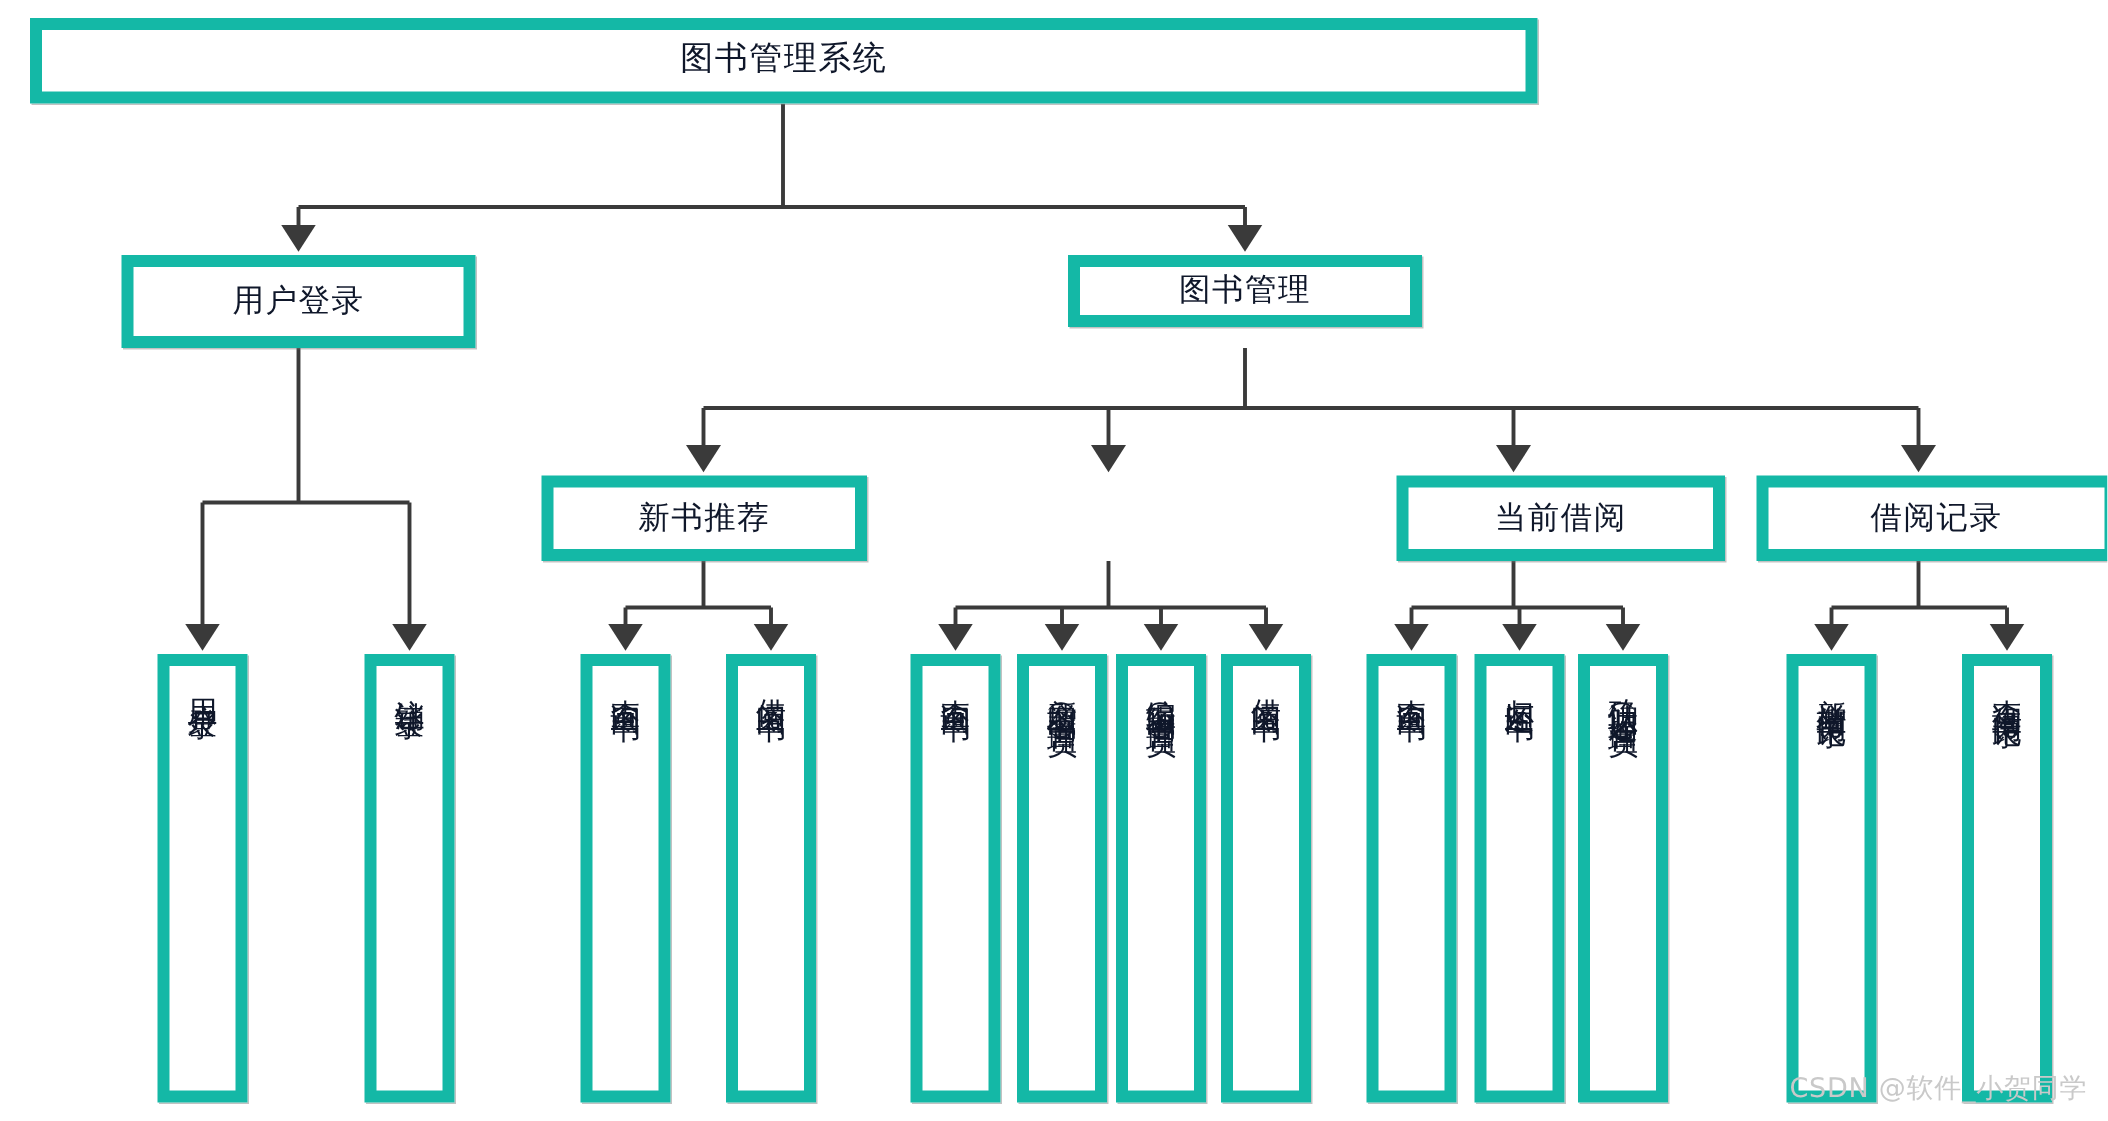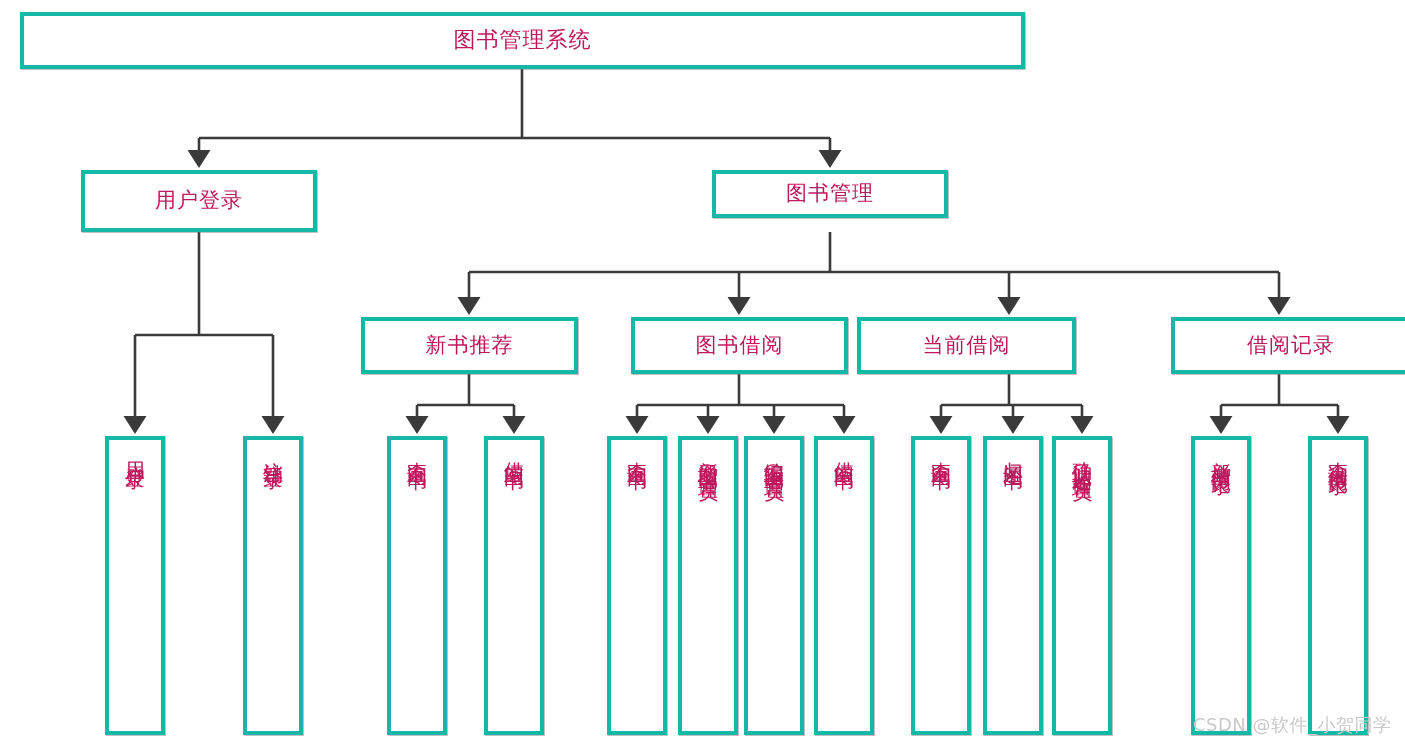--- a/index.html
+++ b/index.html
@@ -23,25 +23,25 @@
     left: 0;
     top: 0;
     width: 1405px;
     height: 747px;
     pointer-events: none;
   }
   .node {
     position: absolute;
     box-sizing: border-box;
     background: #ffffff;
-    border: 4px solid #14b8a6;
+    border: 8px solid #14b8a6;
     display: flex;
     align-items: center;
     justify-content: center;
-    color: #be185d;
+    color: #0f172a;
     box-shadow: 1px 1px 0 rgba(120,120,120,0.45);
   }
   .node .label {
     display: block;
     text-align: center;
     letter-spacing: 1px;
     white-space: nowrap;
   }
   .node.horizontal .label {
     font-size: 21px;
@@ -135,24 +135,21 @@
   <div class="node horizontal" style="left:81px; top:170px; width:236px; height:62px;">
     <span class="label">用户登录</span>
   </div>
   <div class="node horizontal" style="left:712px; top:170px; width:236px; height:48px;">
     <span class="label">图书管理</span>
   </div>
 
   <div class="node horizontal" style="left:361px; top:317px; width:217px; height:57px;">
     <span class="label">新书推荐</span>
   </div>
-  <div class="node horizontal" style="left:631px; top:317px; width:217px; height:57px;">
-    <span class="label">图书借阅</span>
-  </div>
-  <div class="node horizontal" style="left:857px; top:317px; width:219px; height:57px;">
+  <div class="node horizontal" style="left:931px; top:317px; width:219px; height:57px;">
     <span class="label">当前借阅</span>
   </div>
   <div class="node horizontal" style="left:1171px; top:317px; width:240px; height:57px;justify-content:center;">
     <span class="label">借阅记录</span>
   </div>
 
   <div class="node vertical" style="left:105px; top:436px; width:60px; height:299px;">
     <span class="label">用户登录</span>
   </div>
   <div class="node vertical" style="left:243px; top:436px; width:60px; height:299px;">

